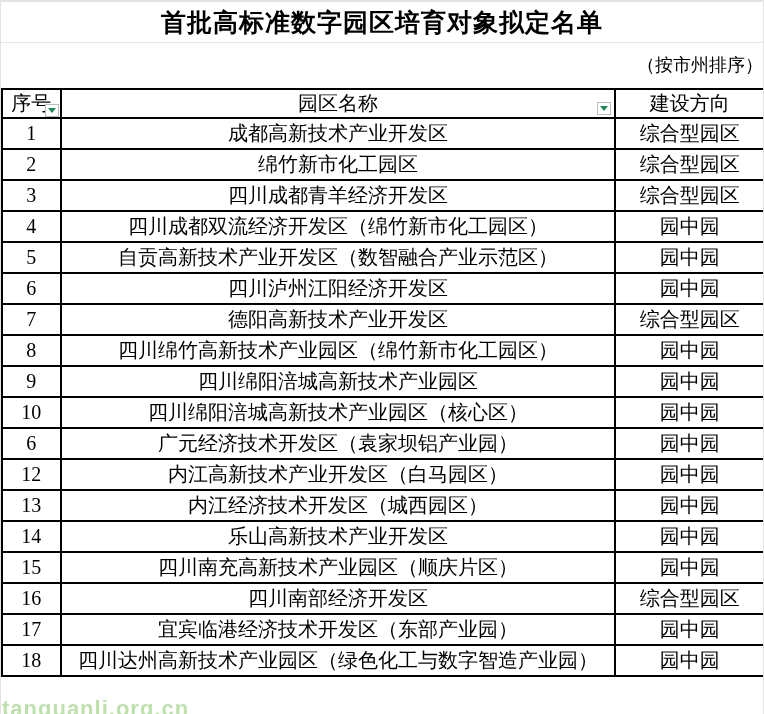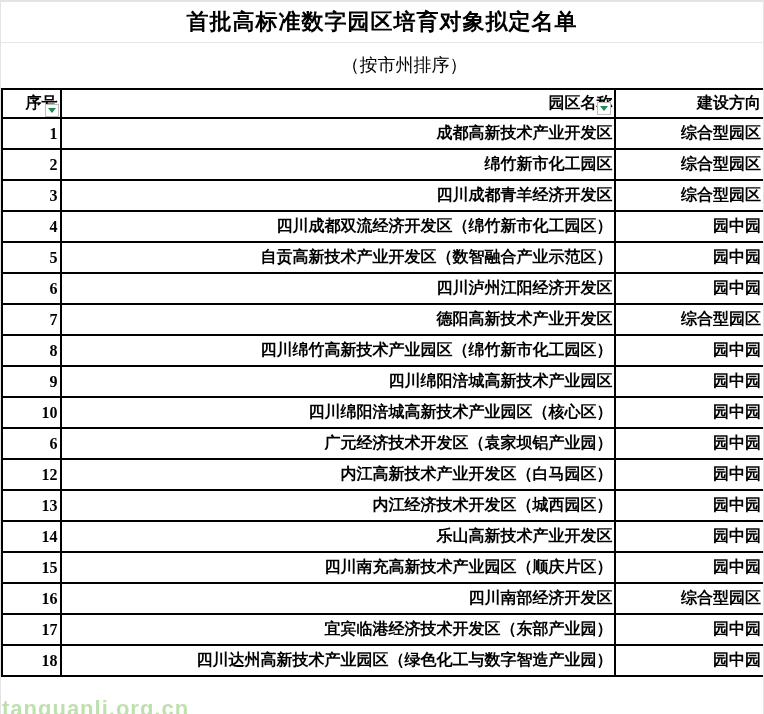--- a/index.html
+++ b/index.html
@@ -15,42 +15,42 @@
     overflow: hidden;
     font-family: "Liberation Serif", "DejaVu Serif", serif;
     color: #000;
   }
   .title-row {
     height: 40px;
     line-height: 40px;
     text-align: center;
     font-family: "Liberation Sans", "DejaVu Sans", sans-serif;
     font-weight: 700;
-    font-size: 22px;
+    font-size: 25px;
     letter-spacing: 1px;
     border-bottom: 1px solid #e6e6e6;
   }
   .subtitle-row {
     height: 45px;
     line-height: 45px;
-    text-align: center;
+    text-align: right;
     font-size: 18px;
     margin-left: 45px;
   }
   table.main {
     border-collapse: collapse;
     table-layout: fixed;
     width: 764px;
   }
   table.main th, table.main td {
     border: 2px solid #000;
-    text-align: right;
+    text-align: center;
     vertical-align: middle;
-    font-weight: bold;
-    font-size: 16px;
+    font-weight: normal;
+    font-size: 20px;
     padding: 0 2px;
     overflow: hidden;
     white-space: nowrap;
   }
   table.main th { height: 27px; position: relative; }
   table.main td { height: 29px; }
   .col-no  { width: 58px; }
   .col-name{ width: 549px; }
   .col-dir { width: 147px; }
   td.c-no { font-size: 17px; }

